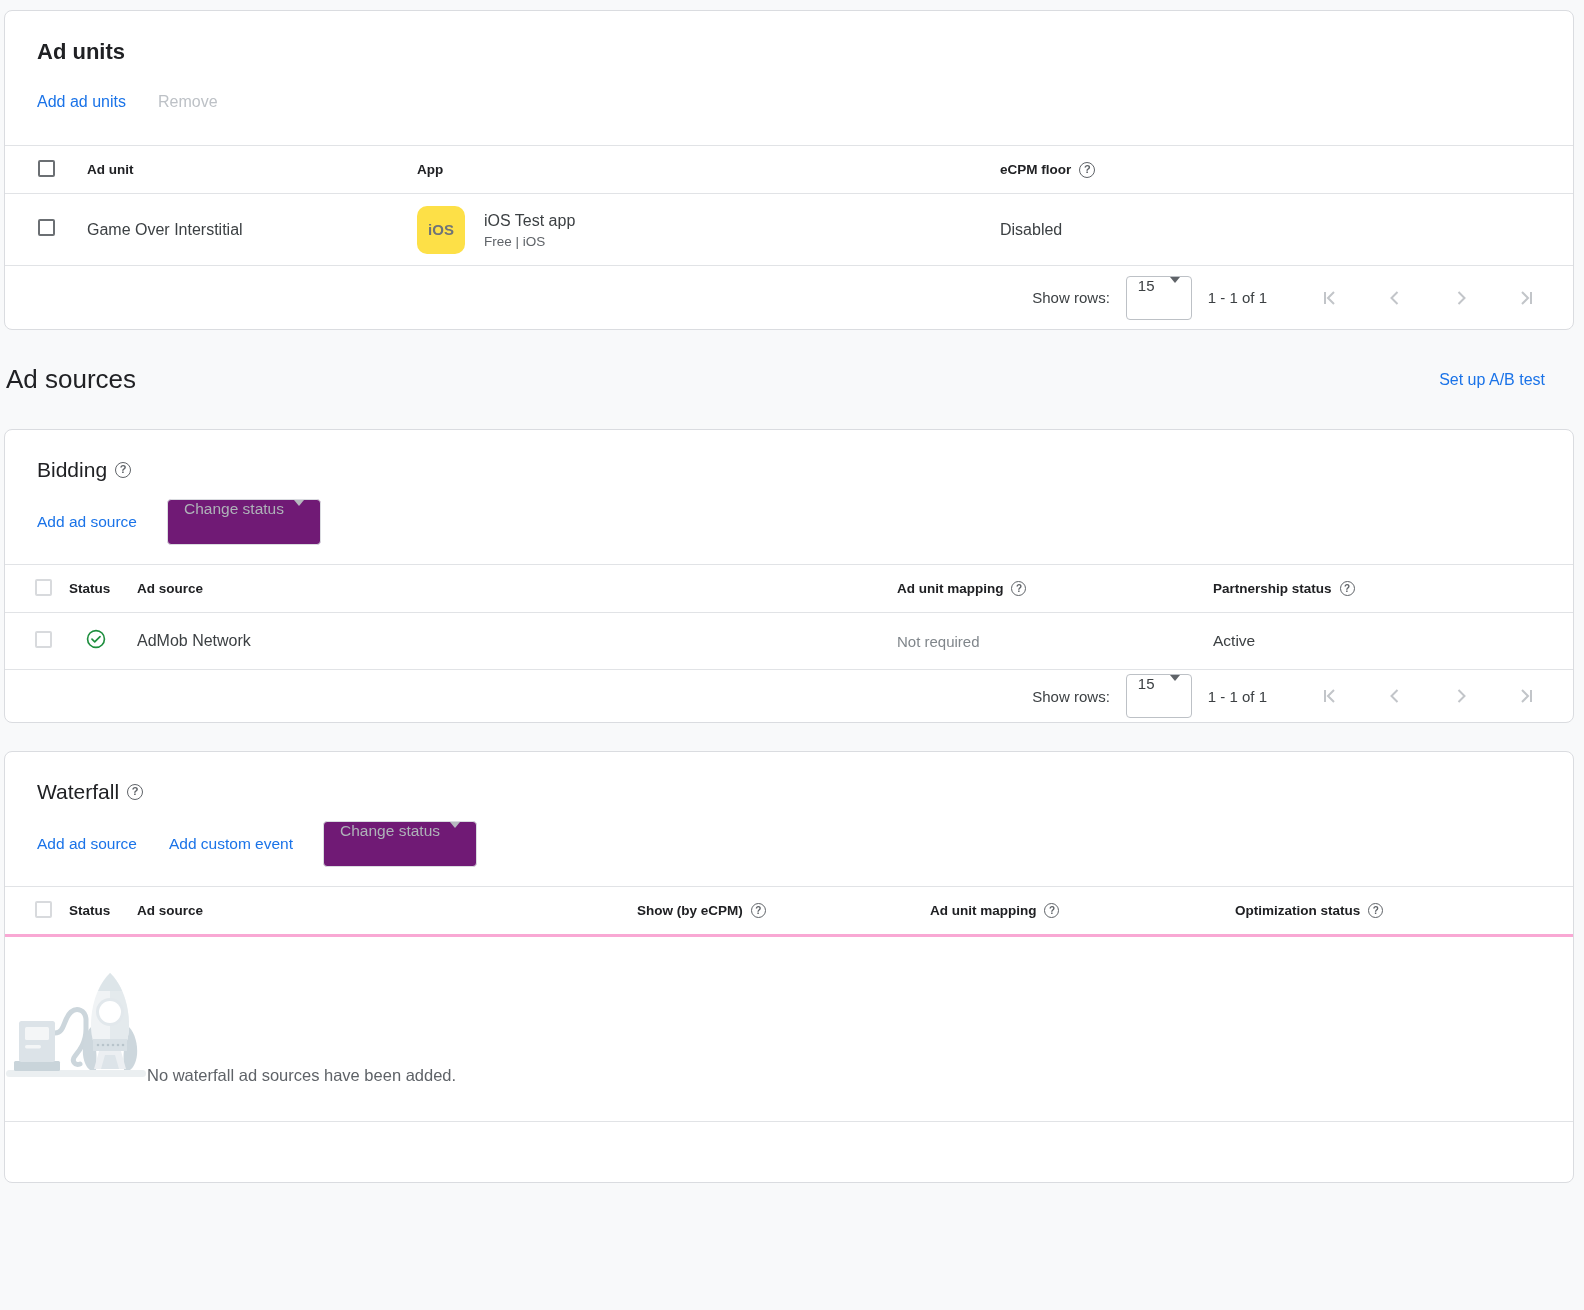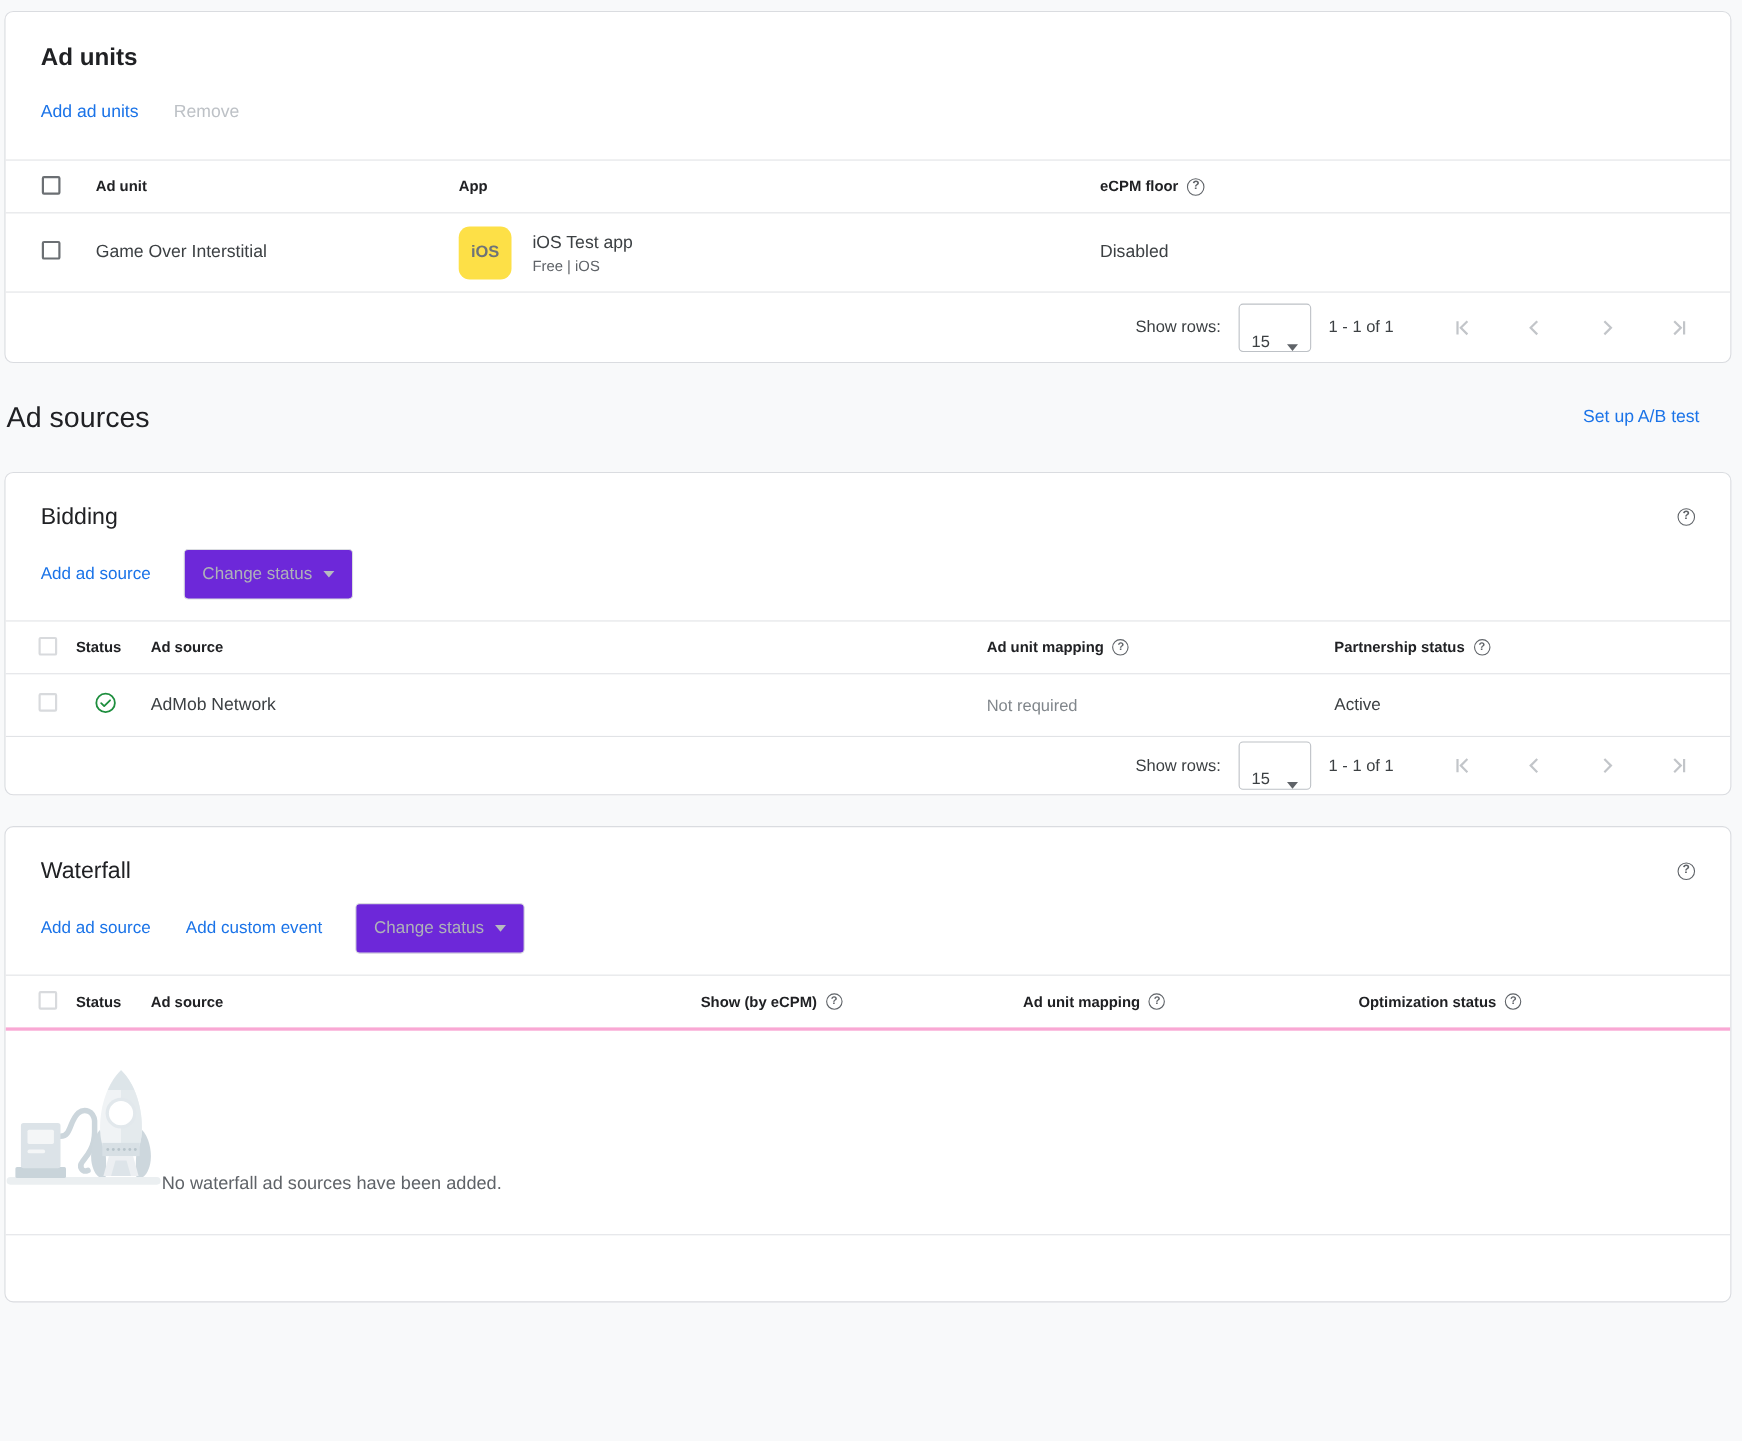--- a/index.html
+++ b/index.html
@@ -20,34 +20,34 @@
   }
 
   
   .card-head { padding:28px 32px 34px; }
   .card-head.compact { padding:26px 32px 19px; }
   .card-title {
     margin:0; font-size:22px; font-weight:700; color:#202124; line-height:26px;
   }
   .card-title2 {
     margin:0 0 16px; font-size:21px; font-weight:400; color:#202124; line-height:27px;
-    display:flex; align-items:center;justify-content:space-between;
+    display:flex; align-items:center;
   }
   .actions-row { display:flex; align-items:center; margin-top:28px; }
   .actions-row.tight { margin-top:0; }
   .text-link {
     color:#1a73e8; font-size:16px; font-weight:500; cursor:pointer; text-decoration:none;
     background:none; border:none; padding:0; font-family:inherit;
   }
   .text-link.sm { font-size:15.5px; }
   .text-link.disabled { color:#bdc1c6; cursor:default; }
   .gap32 { margin-left:32px; }
   .btn-outline {
-    display:inline-flex; align-items:center; gap:10px;
-    border:1px solid #dadce0; border-radius:4px; background:#6d28d9;
+    display:inline-flex; gap:10px;
+    border:1px solid #dadce0; border-radius:4px; background:#701a75;
     color:#aeb2b8; font-size:15.5px; font-weight:500; font-family:inherit;
     padding:0 16px; height:46px; margin-left:30px; cursor:default;
   }
   .tri { width:0; height:0; border-left:5px solid transparent; border-right:5px solid transparent; border-top:6px solid #b6babf; }
   .tri.dark { border-top-color:#5f6368; }
 
   
   .help {
     display:inline-flex; align-items:center; justify-content:center;
     width:15px; height:15px; border:1.4px solid #5f6368; border-radius:50%;
@@ -95,21 +95,21 @@
 
   
   .pagination {
     display:flex; align-items:center; justify-content:flex-end;
     border-top:1px solid #e1e3e6; padding-right:36px;
     font-size:15px; color:#3c4043;
   }
   .pagination.h64 { height:64px; }
   .pagination.h56 { height:53px; }
   .rows-select {
-    display:flex; align-items:flex-end; justify-content:space-between;
+    display:flex; align-items:flex-start; justify-content:space-between;
     width:66px; height:44px; margin-left:16px;
     border:1px solid #bdc1c6; border-radius:4px; background:#fff;
     padding:0 11px; font-size:15px; color:#3c4043; cursor:pointer; font-family:inherit;
   }
   .range { margin-left:16px; margin-right:52px; }
   .pager { display:flex; align-items:center; gap:46px; }
   .pg-btn { background:none; border:none; padding:0; display:flex; cursor:default; }
   .pg-btn svg { stroke:#c2c5c9; }
 
   

